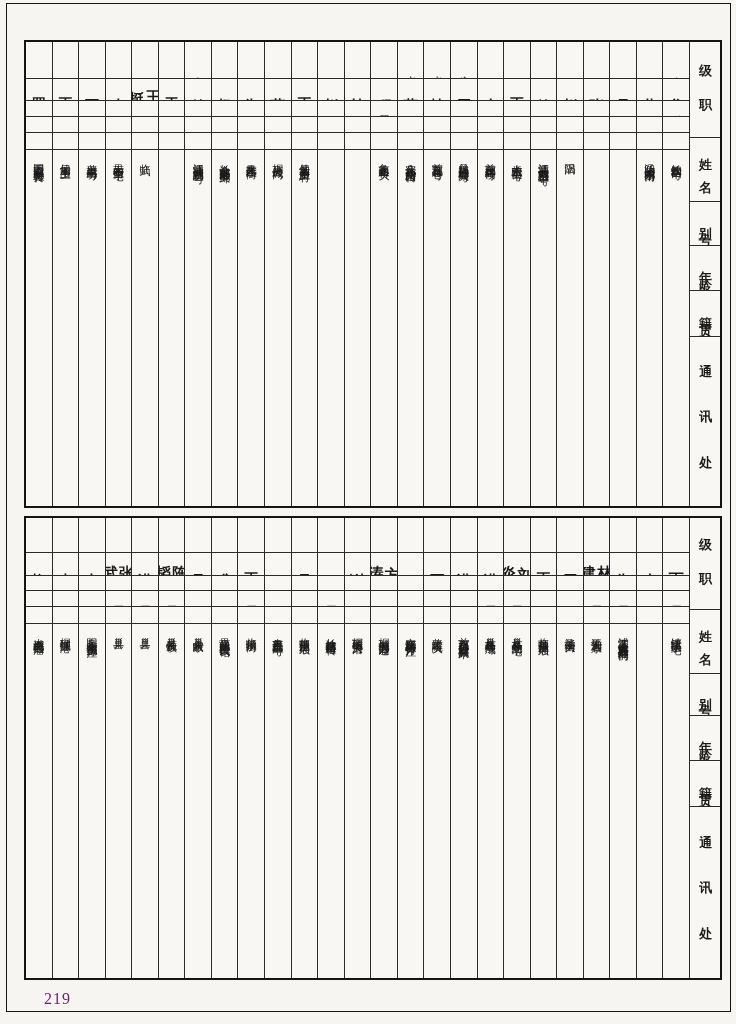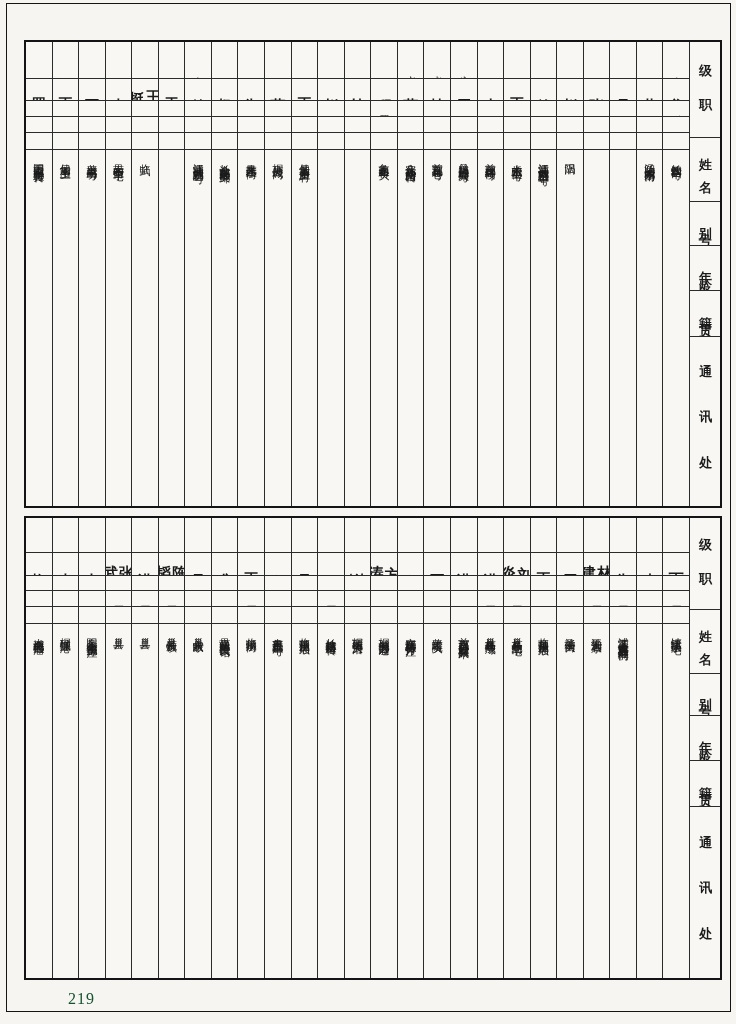--- a/index.html
+++ b/index.html
@@ -78,23 +78,22 @@
   .h-alias .vtext{letter-spacing:7px;}
   .h-age .vtext{letter-spacing:7px;}
   .h-origin .vtext{letter-spacing:7px;}
   .h-address .vtext{letter-spacing:46px;}
   .vcol.header .r-rank{align-items:center;}
   .vcol.header .r-addr{align-items:center;padding-top:0;}
   .vcol.header .r-addr .vtext{height:auto;}
 
   .page-number{
     position:absolute;left:44px;bottom:16px;
-    font-size:16px;letter-spacing:1px;color:#14532d;
+    font-size:16px;letter-spacing:1px;color:#701a75;
     font-family:"Liberation Serif","DejaVu Serif",serif;
-    margin-left:24px;
   }
 </style>
 </head>
 <body>
 
 <div class="page">
   <div class="scan-frame"></div>
 
   <div id="table-top" class="vtable">
       <div class="vcol header">

